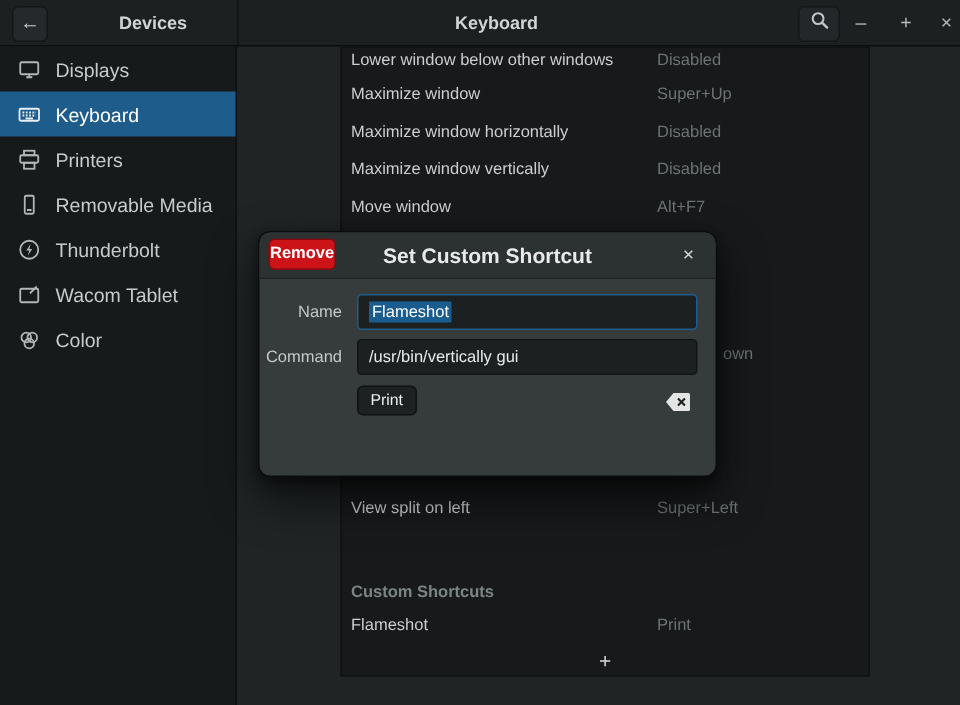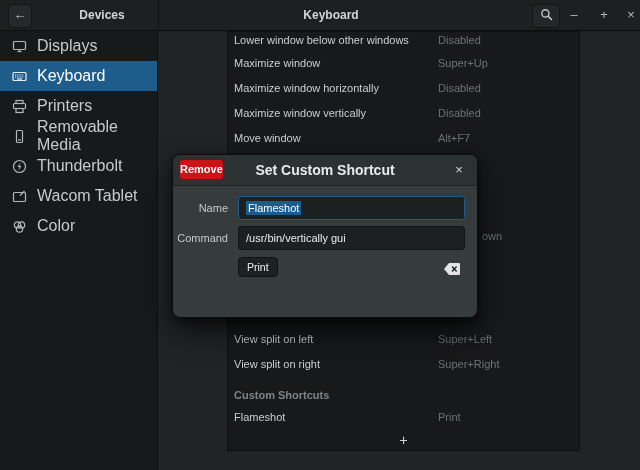--- a/index.html
+++ b/index.html
@@ -20,21 +20,21 @@
   .search-btn{position:absolute;left:532px;top:4px;width:26px;height:22px;
     background:#232729;border:1px solid #141718;border-radius:4px;
     display:flex;align-items:center;justify-content:center;}
   .winctl{position:absolute;top:4px;width:22px;height:22px;text-align:center;
     line-height:21px;color:#b6b9ba;font-size:13px;}
   .winctl.min{left:563px;} .winctl.max{left:593px;} .winctl.close{left:620px;}
   
   .sidebar{position:absolute;left:0;top:31px;width:158px;height:439px;
     background:var(--sidebar);border-right:1px solid #0d0f10;box-sizing:border-box;}
   .side-item{height:30px;display:flex;align-items:center;padding-left:12px;
-    font-size:16px;color:#c7cbcc;}
+    font-size:13px;color:#c7cbcc;}
   .side-item .ic{width:15px;height:15px;margin-right:10px;display:flex;
     align-items:center;justify-content:center;}
   .side-item svg{stroke:#b2b7b8;fill:none;stroke-width:1.2;}
   .side-item.selected{background:var(--accent);color:#ffffff;}
   .side-item.selected svg{stroke:#e8f0f6;}
   
   .panel{position:absolute;left:227px;top:31px;width:353px;height:420px;
     background:var(--panel);border:1px solid #0e1011;box-sizing:border-box;}
   .s-row{position:absolute;left:0;width:100%;height:16px;font-size:11px;}
   .s-row .lbl{position:absolute;left:6px;top:0;line-height:16px;color:#ccced0;}
@@ -186,24 +186,20 @@
       <span class="lbl">Move window</span>
       <span class="val">Alt+F7</span>
     </div>
 
     <span class="frag">own</span>
 
     <div class="s-row" style="top:299px">
       <span class="lbl">View split on left</span>
       <span class="val">Super+Left</span>
     </div>
-    <div class="s-row" style="top:324px">
-      <span class="lbl">View split on right</span>
-      <span class="val">Super+Right</span>
-    </div>
 
     <div class="sec-hdr" style="top:355px">Custom Shortcuts</div>
 
     <div class="s-row" style="top:377px">
       <span class="lbl">Flameshot</span>
       <span class="val">Print</span>
     </div>
 
     <div class="add-row"><span>+</span></div>
   </div>

